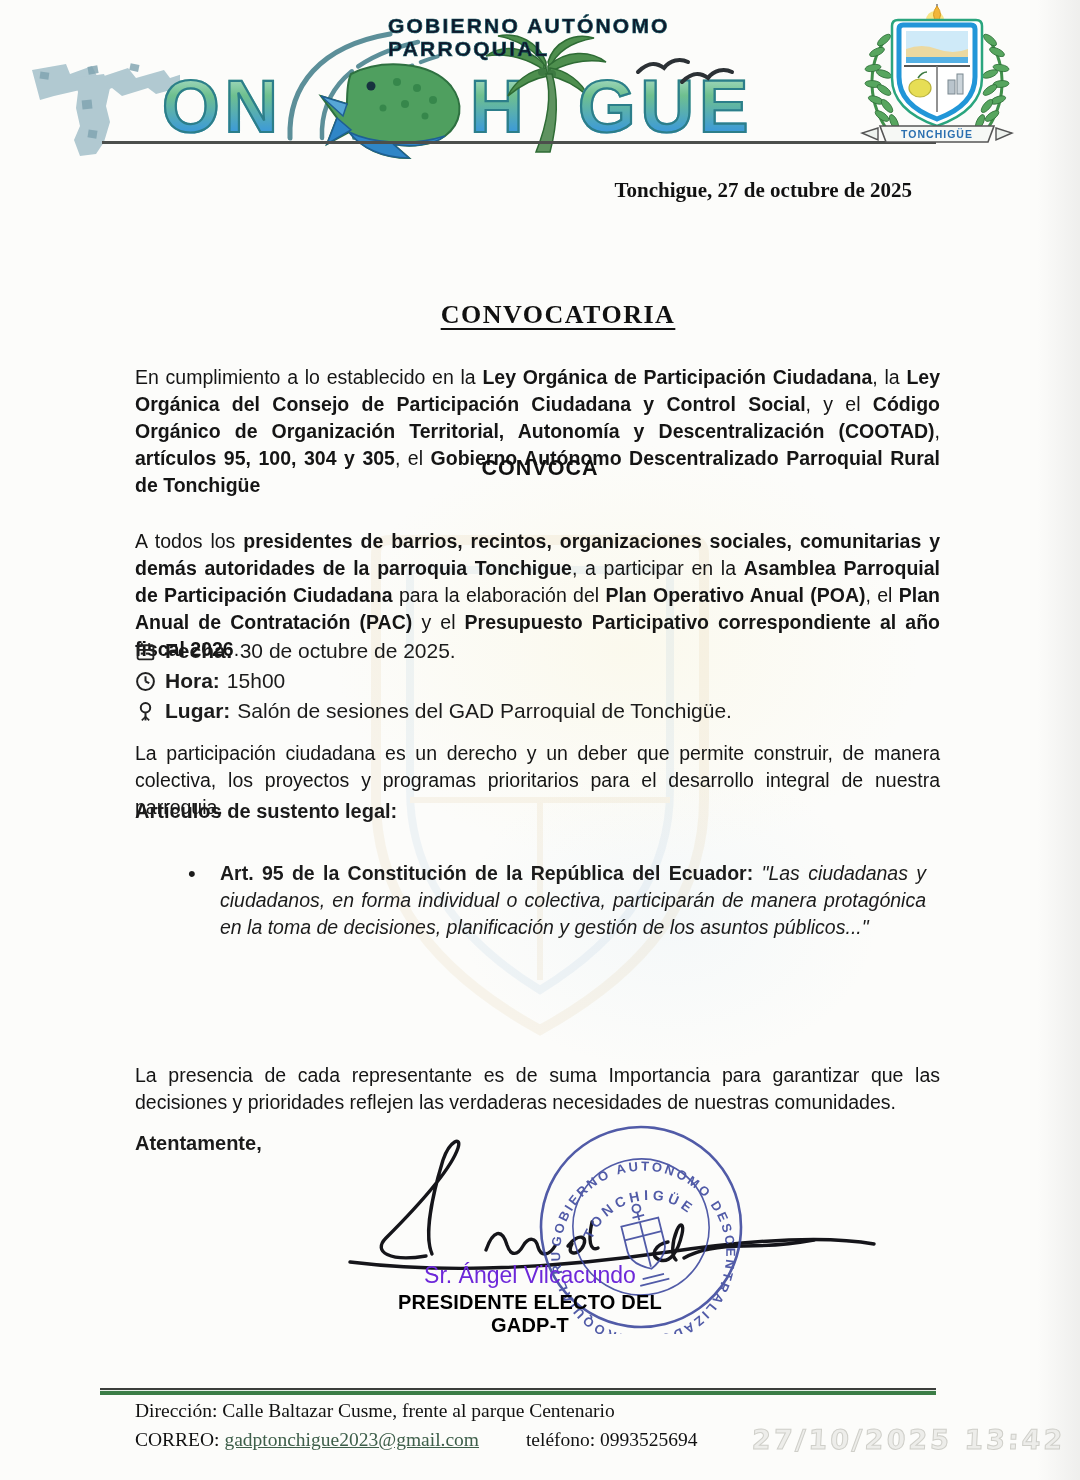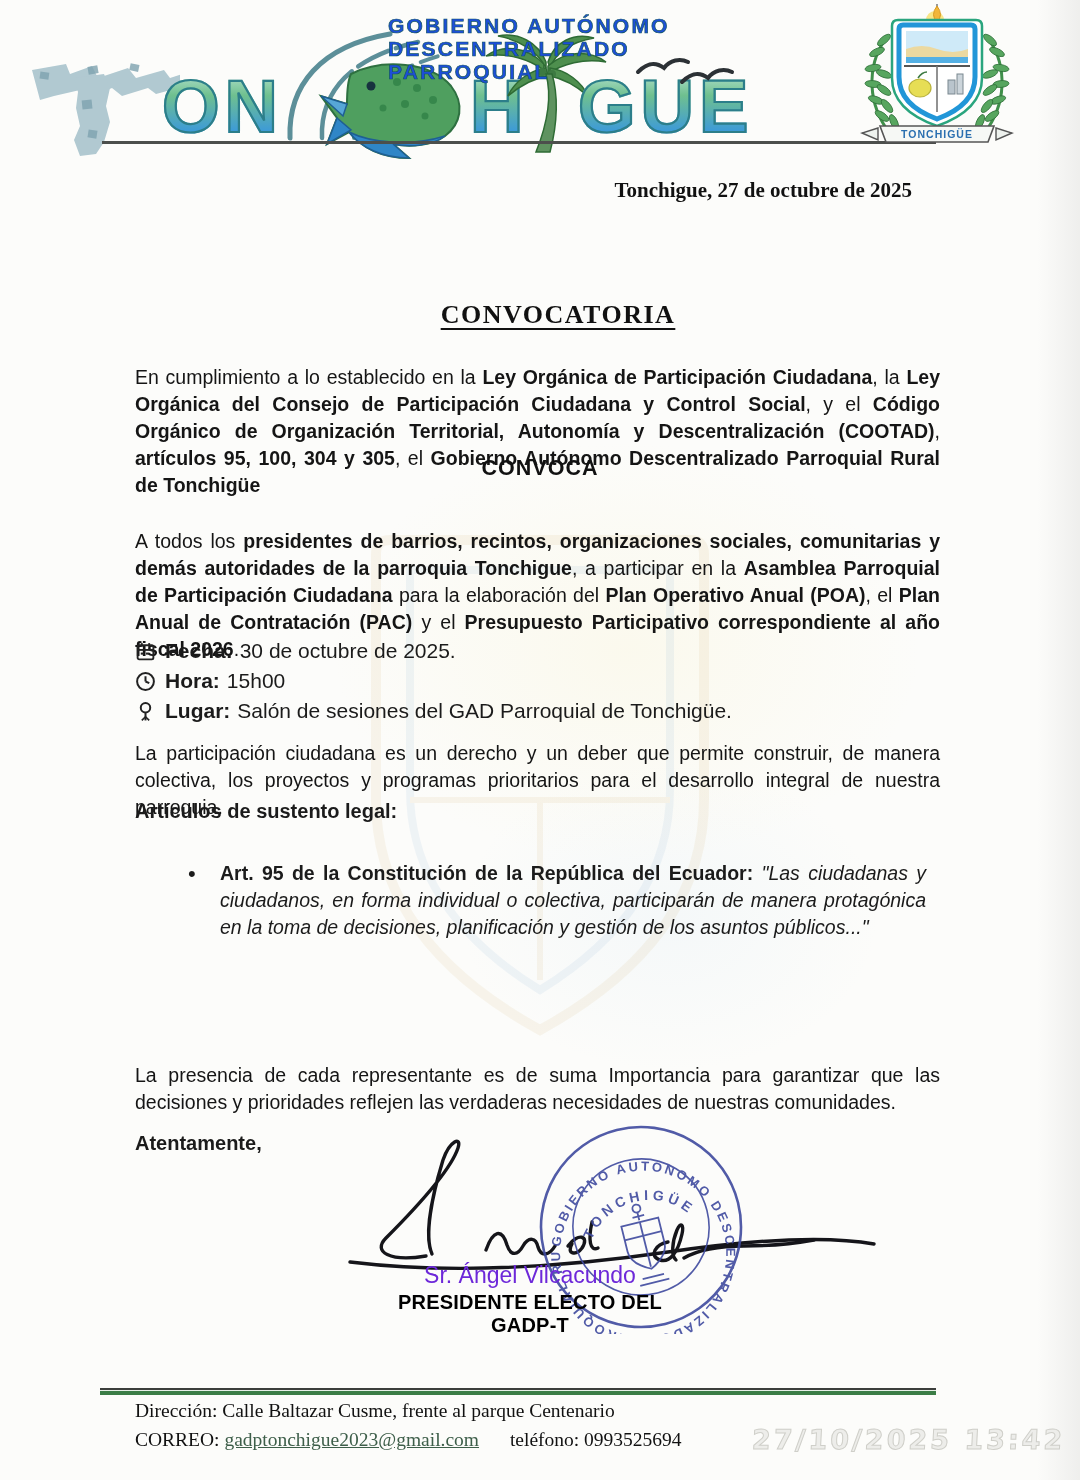--- a/index.html
+++ b/index.html
@@ -9,21 +9,21 @@
     background:
       radial-gradient(420px 300px at 58% 44%, rgba(246,236,180,.18), rgba(246,236,180,0) 70%),
       radial-gradient(300px 220px at 62% 62%, rgba(180,214,240,.10), rgba(180,214,240,0) 70%),
       linear-gradient(90deg, rgba(0,0,0,0) 96%, rgba(120,120,120,.10) 100%);}
   .watermark{position:absolute;left:300px;top:500px;width:480px;height:600px;opacity:.07;pointer-events:none;}
 
   
   .logo{position:absolute;left:30px;top:8px;width:820px;height:152px;}
   .org-text{position:absolute;left:358px;top:6px;line-height:23px;}
   .org-text span{display:block;font-weight:800;font-size:21px;letter-spacing:2.2px;
-      color:#1d4ed8;-webkit-text-stroke:.7px #145661;}
+      color:#0f172a;-webkit-text-stroke:.7px #145661;}
   .logo-letters{position:absolute;top:60px;font-weight:800;font-size:74px;letter-spacing:5px;
       font-family:"Liberation Sans",sans-serif;
       background:linear-gradient(180deg,#bfe6d8 0%,#6fc08f 35%,#3e9bd6 80%);
       -webkit-background-clip:text;background-clip:text;color:transparent;
       -webkit-text-stroke:2.2px #2c7e8a;line-height:78px;}
   .l-on{left:132px;}
   .l-h{left:440px;}
   .l-gue{left:548px;}
   .art{position:absolute;}
   .logo-underline{position:absolute;left:102px;top:141px;width:834px;height:3px;background:#4c4f4c;}
@@ -61,21 +61,21 @@
   .signer .name{font-size:23px;color:#6d28d9;}
   .signer .role{font-size:20px;font-weight:800;letter-spacing:.2px;margin-top:2px;color:#000000;}
 
   
   .foot-divider{position:absolute;left:100px;top:1388px;width:836px;height:7px;
      background:linear-gradient(180deg,#3c3f3c 0 25%,#e7efe7 25% 45%,#3b7d46 45% 100%);}
   .foot-line{position:absolute;left:135px;font-family:"Liberation Serif",serif;font-size:19.5px;color:#111;}
   .f1{top:1400px;}
   .f2{top:1429px;}
   .email-link{color:#3d5e49;text-decoration:underline;}
-  .phone-label{margin-left:26px;}
+  .phone-label{margin-left:42px;}
   .timestamp{position:absolute;left:752px;top:1424px;font-family:"DejaVu Sans",sans-serif;
      font-size:27px;font-weight:bold;letter-spacing:3px;color:#ececе8;
      color:#ededea;-webkit-text-stroke:1px #cfcfc9;transform:skewX(-3deg);}
 </style>
 </head>
 <body>
 
 <div class="page">
 
   <div class="scan-tint"></div>
@@ -148,21 +148,20 @@
 
     <svg class="art" style="left:600px;top:42px" width="120" height="42" viewBox="0 0 120 42">
       <g fill="none" stroke="#2c3135" stroke-width="4" stroke-linecap="round">
         <path d="M8,22 C18,12 26,12 34,18 C40,10 50,8 58,12"></path>
         <path d="M52,32 C62,22 70,22 78,28 C84,20 94,18 102,22"></path>
       </g>
     </svg>
 
     <div class="org-text">
       <span>GOBIERNO AUTÓNOMO</span>
-      <span>DESCENTRALIZADO</span>
       <span>PARROQUIAL</span>
     </div>
   </div>
 
   <div class="logo-underline"></div>
 
   <svg class="crest" viewBox="0 0 162 148">
     <line x1="81" y1="0" x2="81" y2="16" stroke="#999" stroke-width="2"></line>
     <circle cx="79" cy="16" r="9" fill="#f7e06a" opacity=".8"></circle>
     <path d="M81,2 q7,9 0,16 q-7,-7 0,-16" fill="#f2b63a" stroke="#d99a20" stroke-width="1"></path>

